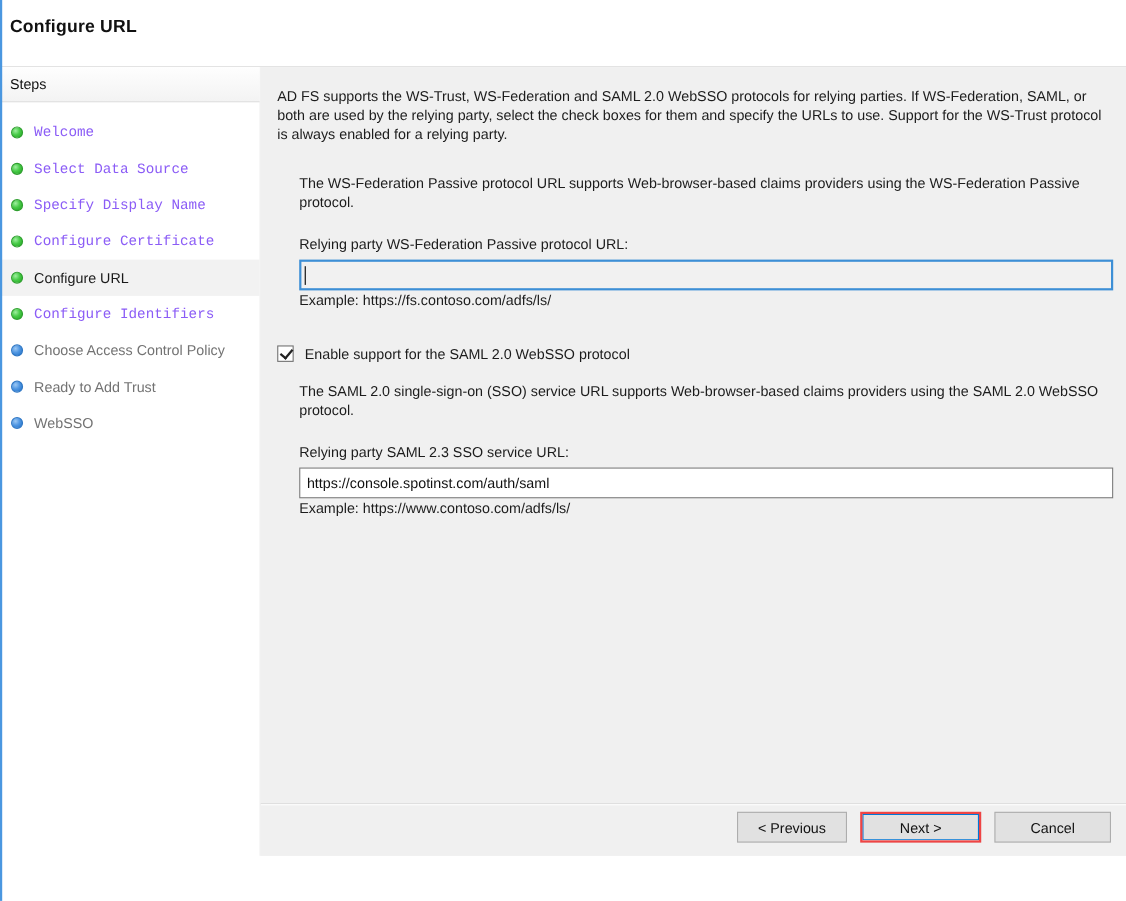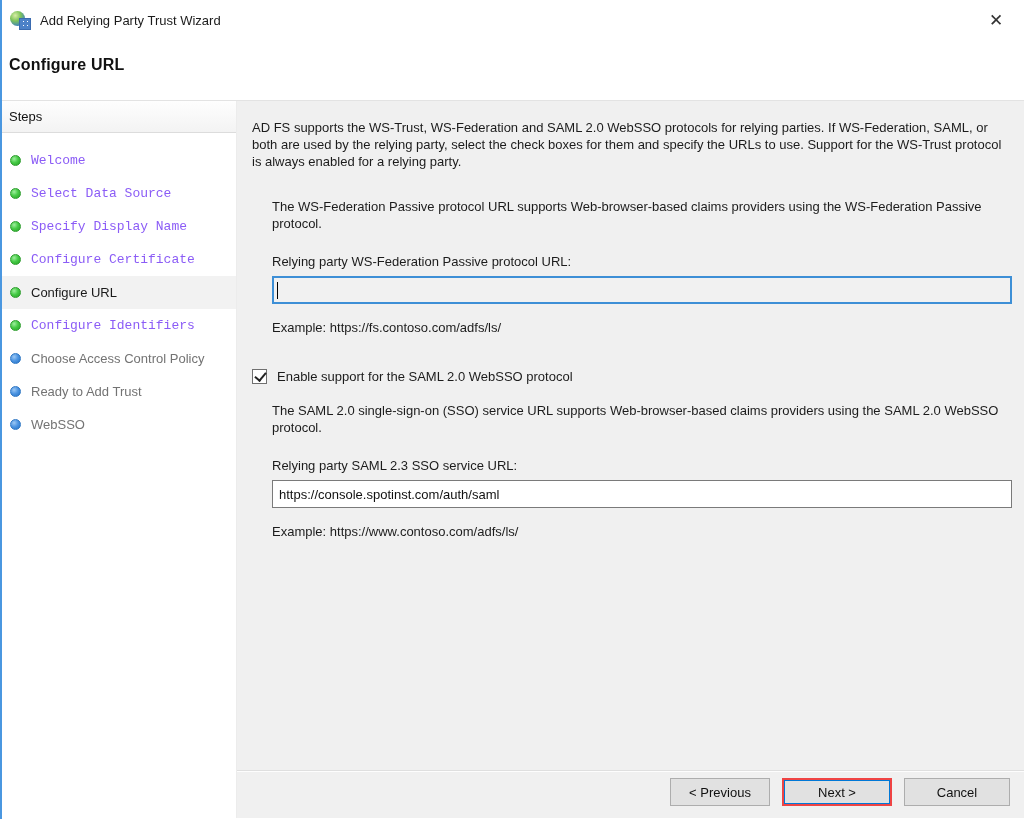--- a/index.html
+++ b/index.html
@@ -95,21 +95,21 @@
     content:""; position:absolute; left:4px; top:0px;
     width:5px; height:9px;
     border-right:2px solid #222; border-bottom:2px solid #222;
     transform:rotate(40deg);
   }
   .checkbox-label { font-size:13px; }
 
   .sub { margin-left:20px; }
   .desc { margin-bottom:21px; }
   .field-label { margin-bottom:6px; }
-  .input-wrap { position:relative; margin-bottom:15px; }
+  .input-wrap { position:relative; }
   .text-input {
     width:100%; height:28px; border:1px solid #7a7a7a; background:#ffffff;
     font-family:"Liberation Sans", sans-serif; font-size:13px; color:#111;
     padding:0 6px; outline:none; border-radius:0;
   }
   .text-input.focused { border:2px solid #3d8fd6; background:#f1f1f1; }
   .caret { position:absolute; left:5px; top:6px; width:1px; height:17px; background:#000; }
   .example { margin-bottom:31px; }
   .section-gap { margin-top:32px; }
 
@@ -128,28 +128,20 @@
   .btn-previous { width:100px; }
   .btn-next { width:110px; border:2px solid #ef4444; box-shadow:inset 0 0 0 1px #0078d7; }
   .btn-cancel { width:106px; }
 </style>
 </head>
 <body>
 
 <div class="window">
   <div class="left-accent"></div>
 
-  <div class="titlebar">
-    <span class="app-icon">
-      <span class="globe"></span>
-      <span class="grid"></span>
-    </span>
-    <span class="window-title">Add Relying Party Trust Wizard</span>
-    <span class="close-btn">✕</span>
-  </div>
 
   <div class="heading-row">
     <span class="page-heading">Configure URL</span>
   </div>
 
   <div class="body">
 
     <div class="sidebar">
       <div class="steps-header">Steps</div>
       <div class="steps-list">

